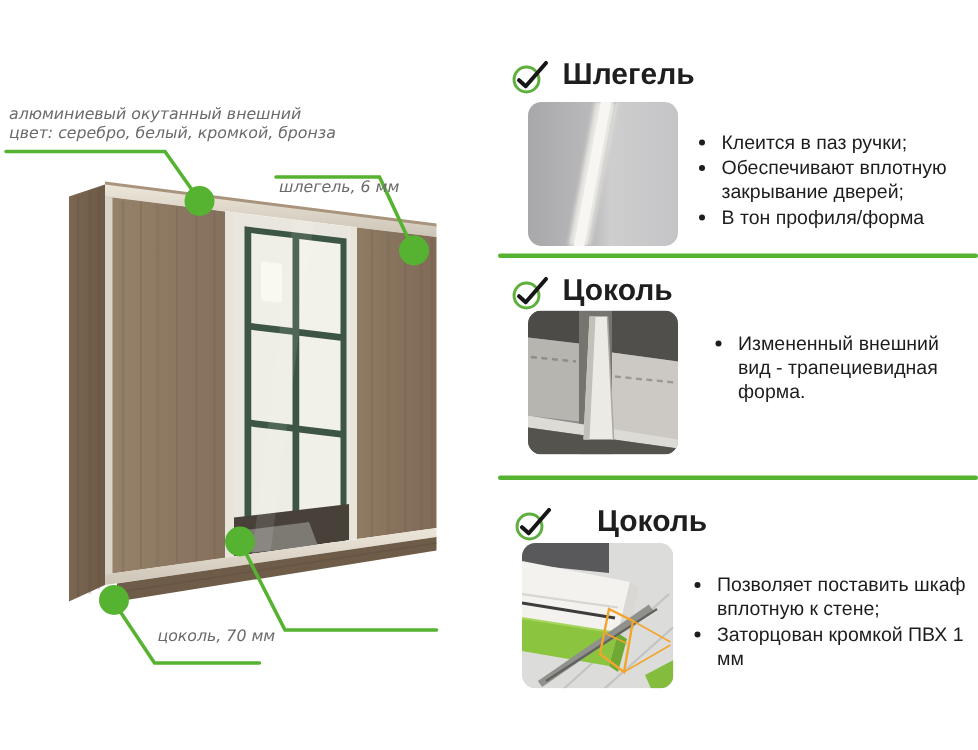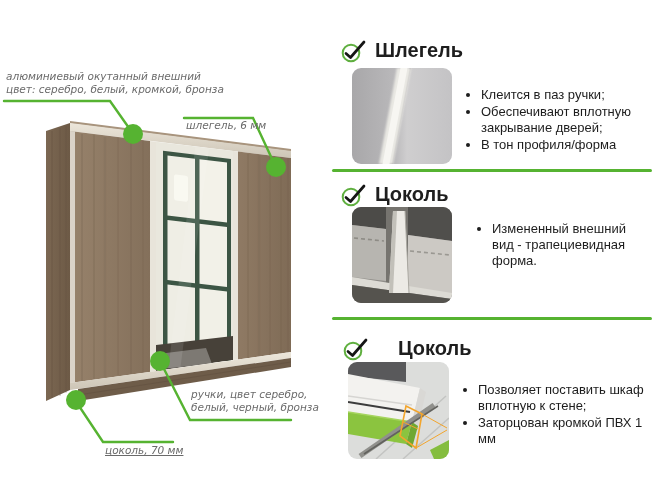--- a/index.html
+++ b/index.html
@@ -129,25 +129,21 @@
     </g>
   </svg>
 
   <div class="callout-label" style="left:6px;top:70px;">
     <span>алюминиевый окутанный внешний</span><br>
     <span>цвет: серебро, белый, кромкой, бронза</span>
   </div>
   <div class="callout-label" style="left:186px;top:103px;margin-top:16px;">
     <span>шлегель, 6 мм</span>
   </div>
-  <div class="callout-label" style="left:191px;top:388px;">
-    <span>ручки, цвет серебро,</span><br>
-    <span>белый, черный, бронза</span>
-  </div>
-  <div class="callout-label" style="left:105px;top:444px;text-decoration:underline;">
+  <div class="callout-label" style="left:105px;top:418px;">
     <span>цоколь, 70 мм</span>
   </div>
 
   <span class="check" style="left:340px;top:39px;">
     <svg width="27" height="25" viewBox="0 0 27 25">
       <circle cx="11" cy="14" r="8.3" fill="#ffffff" stroke="#5faf3f" stroke-width="2"></circle>
       <path d="M6 14.5 L10.5 18.5 L24 3" fill="none" stroke="#161616" stroke-width="2.7" stroke-linecap="round" stroke-linejoin="round"></path>
     </svg>
   </span>
   <div class="section-title" style="left:375px;top:39px;">Шлегель</div>

